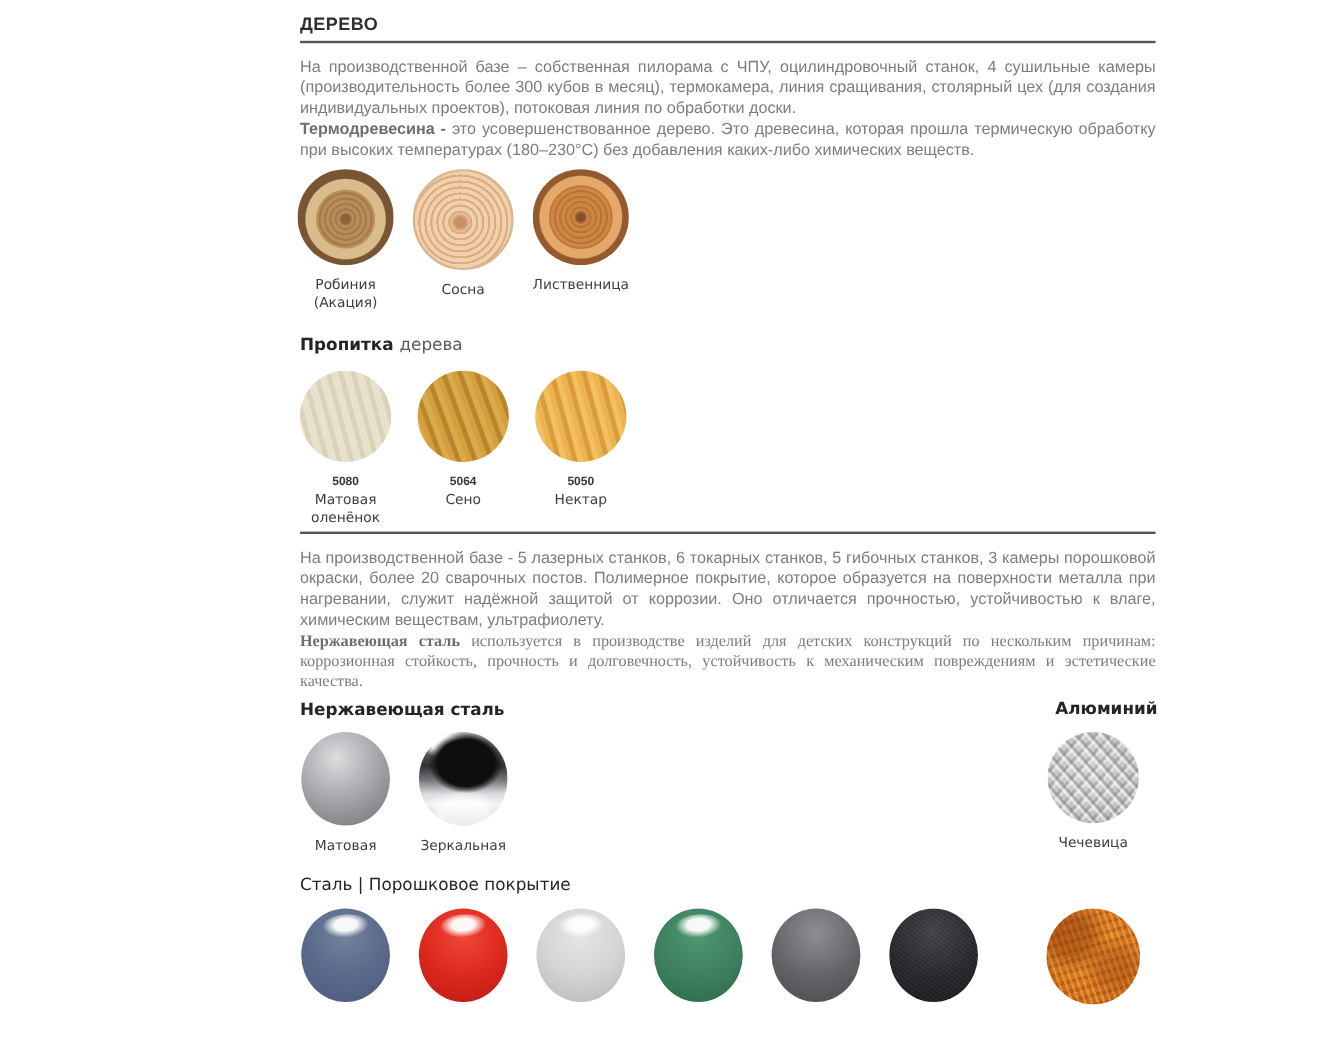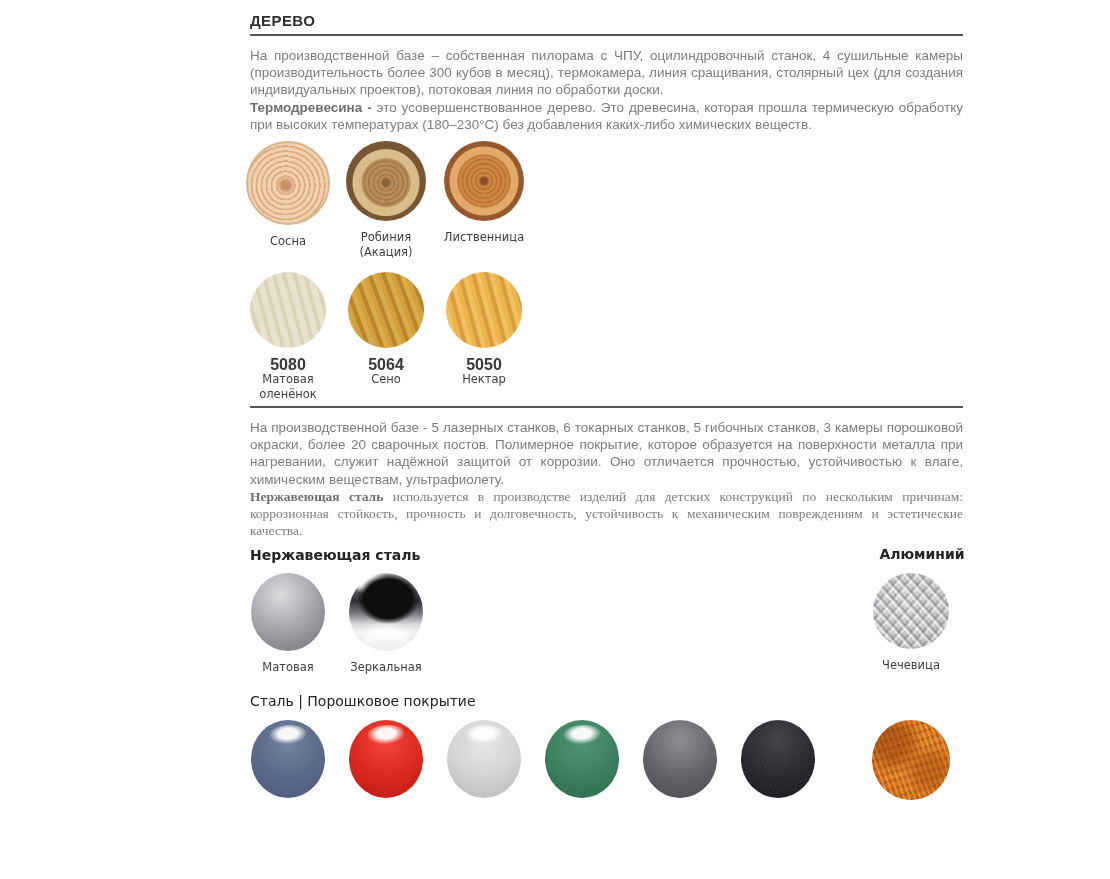--- a/index.html
+++ b/index.html
@@ -24,21 +24,21 @@
   .subhead .light{color:#5a5a5a;margin-left:5px;}
 
   
   .row{display:flex;margin-left:-11px;position:relative;}
   .cell{width:98px;flex:none;display:flex;flex-direction:column;align-items:center;}
   .cell-right{position:absolute;left:623px;top:0;width:98px;display:flex;
               flex-direction:column;align-items:center;}
   .lbl{margin-top:9px;text-align:center;font-family:"DejaVu Sans",sans-serif;
        font-size:11.5px;line-height:15px;color:#3d3d3d;}
   .lbl .code{font-family:"Liberation Sans",sans-serif;font-weight:700;
-             font-size:16px;color:#383838;}
+             font-size:10px;color:#383838;}
 
   
   .sw{border-radius:50%;position:relative;flex:none;}
   .d80{width:80px;height:80px;}
   .d76{width:76px;height:76px;}
   .ball{width:74px;height:78px;}
 
   .glossy::after{content:"";position:absolute;left:24%;top:6%;width:52%;height:24%;
     border-radius:50%;transform:rotate(-4deg);
     background:radial-gradient(ellipse at 50% 45%,rgba(255,255,255,.95) 0 35%,rgba(255,255,255,0) 72%);}
@@ -108,33 +108,36 @@
 
   <p class="para">
     <span>На производственной базе – собственная пилорама с ЧПУ, оцилиндровочный станок, 4 сушильные камеры (производительность более 300 кубов в месяц), термокамера, линия сращивания, столярный цех (для создания индивидуальных проектов), потоковая линия по обработки доски.</span>
   </p>
   <p class="para" style="margin-top:0;">
     <span class="lead">Термодревесина -</span><span> это усовершенствованное дерево. Это древесина, которая прошла термическую обработку при высоких температурах (180–230°С) без добавления каких-либо химических веществ.</span>
   </p>
 
   <div class="row mt8">
     <div class="cell">
+      <div class="sw d80 sw-robinia"></div>
+      <div class="lbl">Робиния (Акация)</div>
+    </div>
+    <div class="cell">
       <div class="sw d80 sw-pine"></div>
       <div class="lbl">Сосна</div>
     </div>
     <div class="cell">
-      <div class="sw d80 sw-robinia"></div>
-      <div class="lbl">Робиния (Акация)</div>
-    </div>
-    <div class="cell">
       <div class="sw d80 sw-larch"></div>
       <div class="lbl">Лиственница</div>
     </div>
   </div>
 
+  <div class="subhead mt20">
+    <span class="strong">Пропитка</span><span class="light">дерева</span>
+  </div>
 
   <div class="row mt12">
     <div class="cell">
       <div class="sw d76 sw-5080"></div>
       <div class="lbl">
         <div class="code">5080</div>
         <div>Матовая оленёнок</div>
       </div>
     </div>
     <div class="cell">

